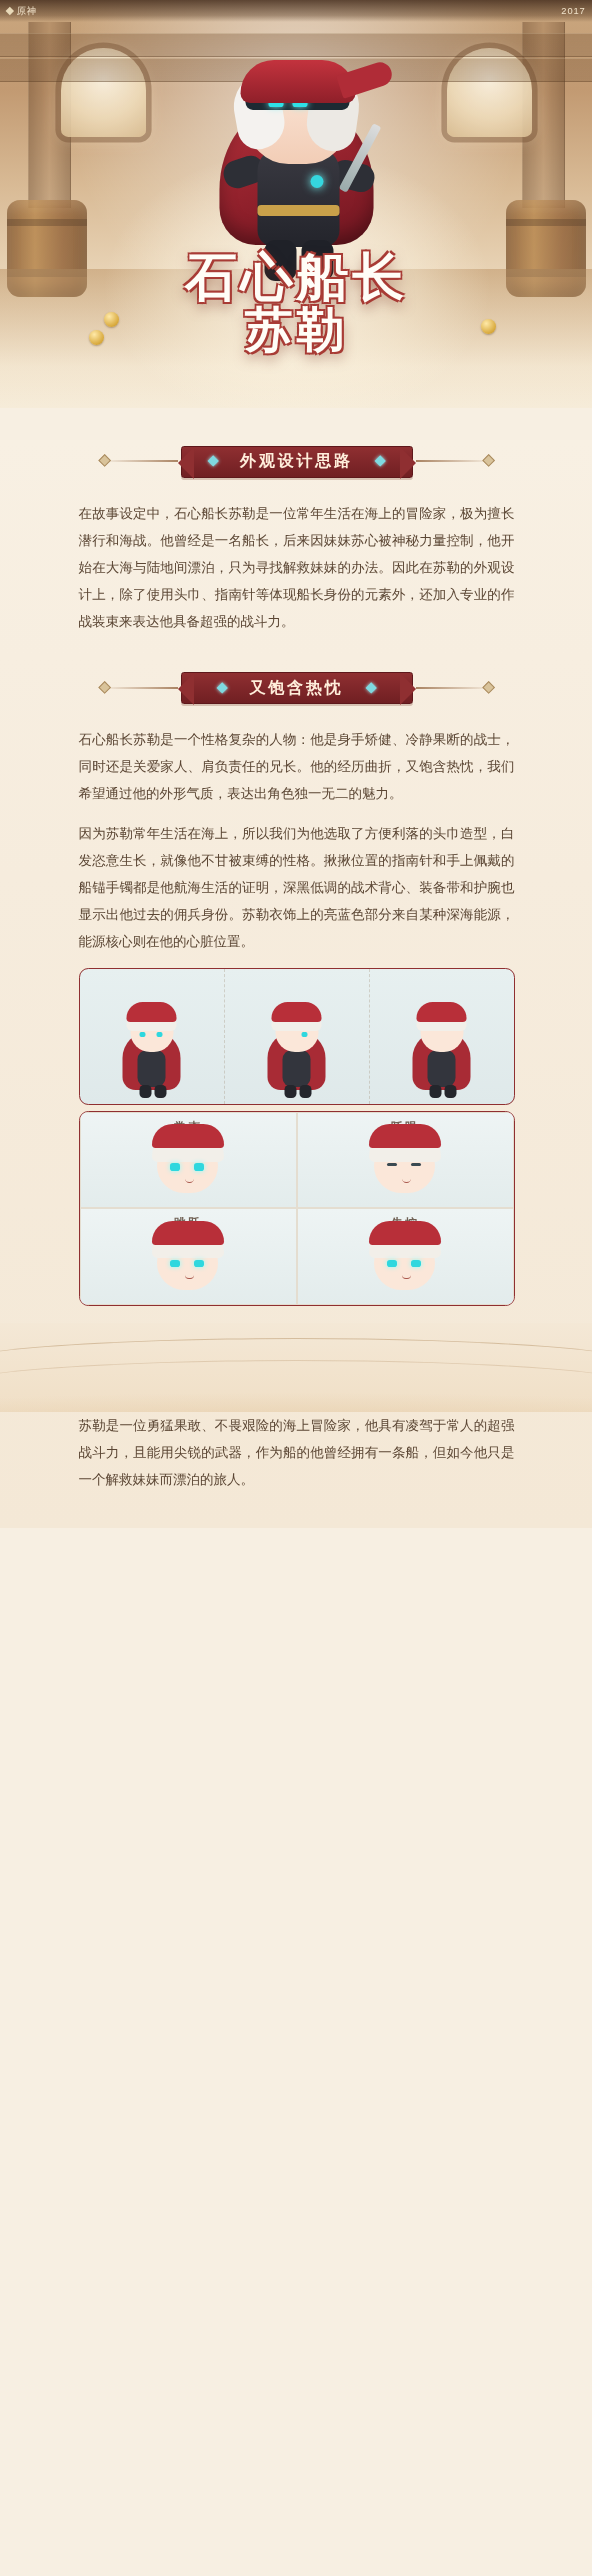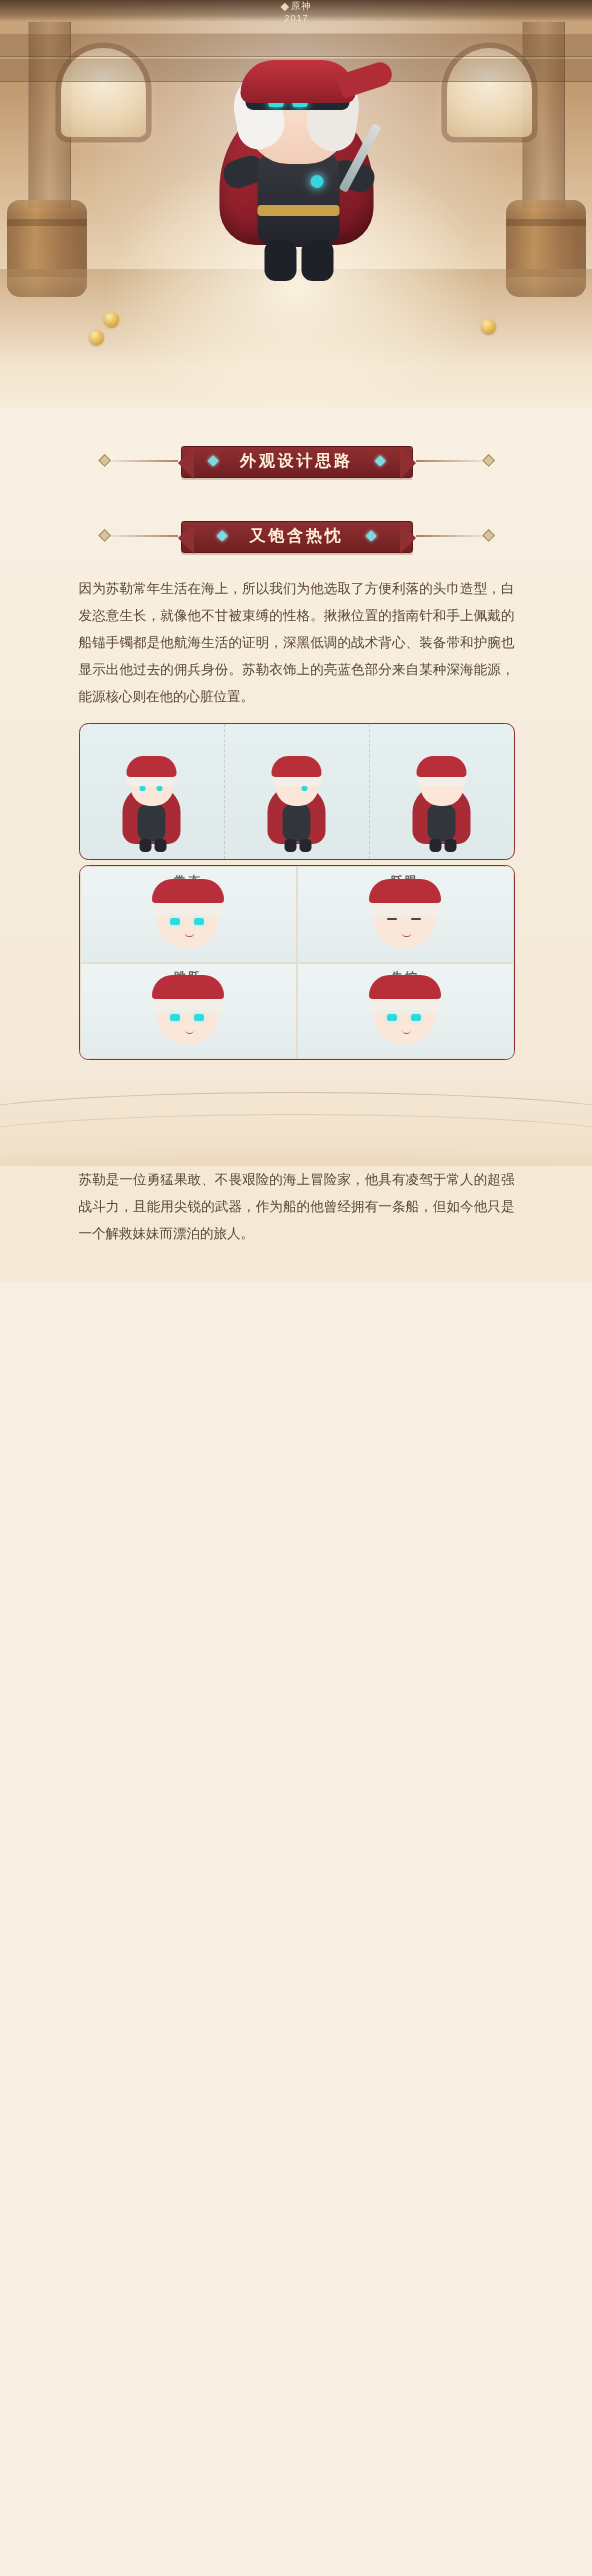--- a/index.html
+++ b/index.html
@@ -17,21 +17,21 @@
     height: 408px;
     background:
       radial-gradient(ellipse at 50% 22%, rgba(255,255,255,0.55) 0%, rgba(255,255,255,0) 55%),
       linear-gradient(180deg, #caa77f 0%, #c29a72 22%, #d9bb96 46%, #ecd9bd 72%, #f6ecd9 100%);
     overflow: hidden;
   }
   .hero-topbar {
     position: absolute; top: 0; left: 0; right: 0; height: 22px;
     background: linear-gradient(180deg, rgba(70,46,30,0.85) 0%, rgba(90,62,40,0.45) 70%, rgba(90,62,40,0) 100%);
     display: flex; align-items: center; justify-content: space-between;
-    padding: 0 7.4px; color: #f2e4cc; font-size: 9.3px; letter-spacing: 0.9px; flex-direction: column;
+    padding: 0 7.4px; color: #f2e4cc; font-size: 9.3px; letter-spacing: 0.9px;
   }
   .hero-topbar .tl { display: flex; align-items: center; gap: 3.7px; }
   .diamond-sm { width: 5.6px; height: 5.6px; background: #e8d9b8; transform: rotate(45deg); display:inline-block;}
   
   .plank {
     position: absolute; left: -10%; width: 120%; height: 24px;
     background: linear-gradient(180deg, rgba(120,84,52,0.35), rgba(90,60,36,0.22));
     border-top: 0.9px solid rgba(255,235,200,0.18);
     border-bottom: 0.9px solid rgba(60,38,20,0.25);
   }
@@ -253,20 +253,24 @@
       <div class="c-head"></div>
       <div class="c-hair-l"></div>
       <div class="c-hair-r"></div>
       <div class="c-band"></div>
       <div class="c-eye l"></div>
       <div class="c-eye r"></div>
       <div class="c-bandana"></div>
       <div class="c-tail"></div>
     </div>
 
+    <div class="title-wrap">
+      <div class="title-cn">石心船长</div>
+      <div class="title-cn second">苏勒</div>
+    </div>
     <div class="coin" style="left:104px; top:312px;"></div>
     <div class="coin" style="left:89px; top:330px;"></div>
     <div class="coin" style="right:97px; top:319px;"></div>
   </div>
 
   <div class="content">
 
     <div class="section-title">
       <div class="rule left"></div>
       <div class="rule-dia left"></div>
@@ -274,35 +278,37 @@
       <div class="ribbon">
         <i class="dia"></i>
         <span class="txt">外观设计思路</span>
         <i class="dia"></i>
       </div>
       <div class="ribbon-tail right"></div>
       <div class="rule right"></div>
       <div class="rule-dia right"></div>
     </div>
 
+    <p class="para">在故事设定中，石心船长苏勒是一位常年生活在海上的冒险家，极为擅长潜行和海战。他曾经是一名船长，后来因妹妹苏心被神秘力量控制，他开始在大海与陆地间漂泊，只为寻找解救妹妹的办法。因此在苏勒的外观设计上，除了使用头巾、指南针等体现船长身份的元素外，还加入专业的作战装束来表达他具备超强的战斗力。</p>
 
     <div class="section-title">
       <div class="rule left"></div>
       <div class="rule-dia left"></div>
       <div class="ribbon-tail left"></div>
       <div class="ribbon">
         <i class="dia"></i>
         <span class="txt">又饱含热忱</span>
         <i class="dia"></i>
       </div>
       <div class="ribbon-tail right"></div>
       <div class="rule right"></div>
       <div class="rule-dia right"></div>
     </div>
 
+    <p class="para">石心船长苏勒是一个性格复杂的人物：他是身手矫健、冷静果断的战士，同时还是关爱家人、肩负责任的兄长。他的经历曲折，又饱含热忱，我们希望通过他的外形气质，表达出角色独一无二的魅力。</p>
     <p class="para">因为苏勒常年生活在海上，所以我们为他选取了方便利落的头巾造型，白发恣意生长，就像他不甘被束缚的性格。揪揪位置的指南针和手上佩戴的船锚手镯都是他航海生活的证明，深黑低调的战术背心、装备带和护腕也显示出他过去的佣兵身份。苏勒衣饰上的亮蓝色部分来自某种深海能源，能源核心则在他的心脏位置。</p>
 
     <div class="panel trio">
       <div class="cell">
         <div class="mini">
           <div class="m-cape"></div>
           <div class="m-body"></div>
           <div class="m-head"></div>
           <div class="m-hair"></div>
           <div class="m-hat"></div>

